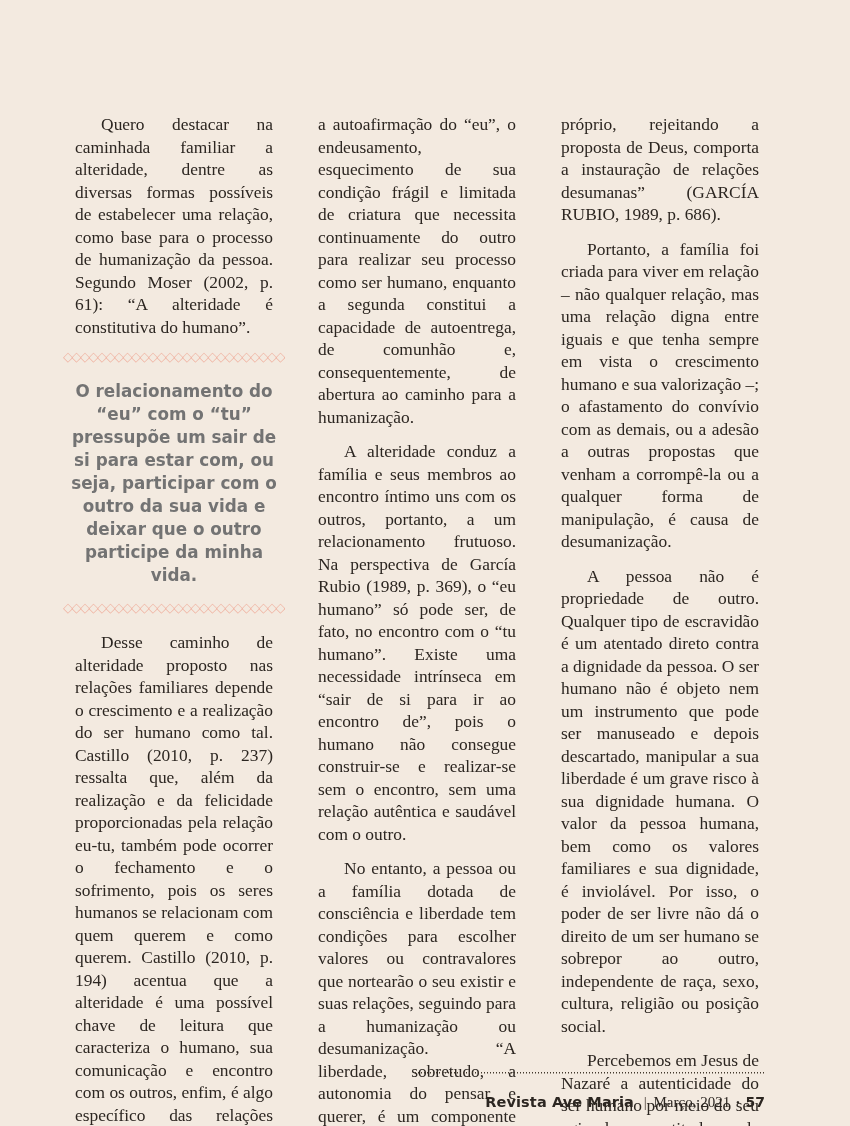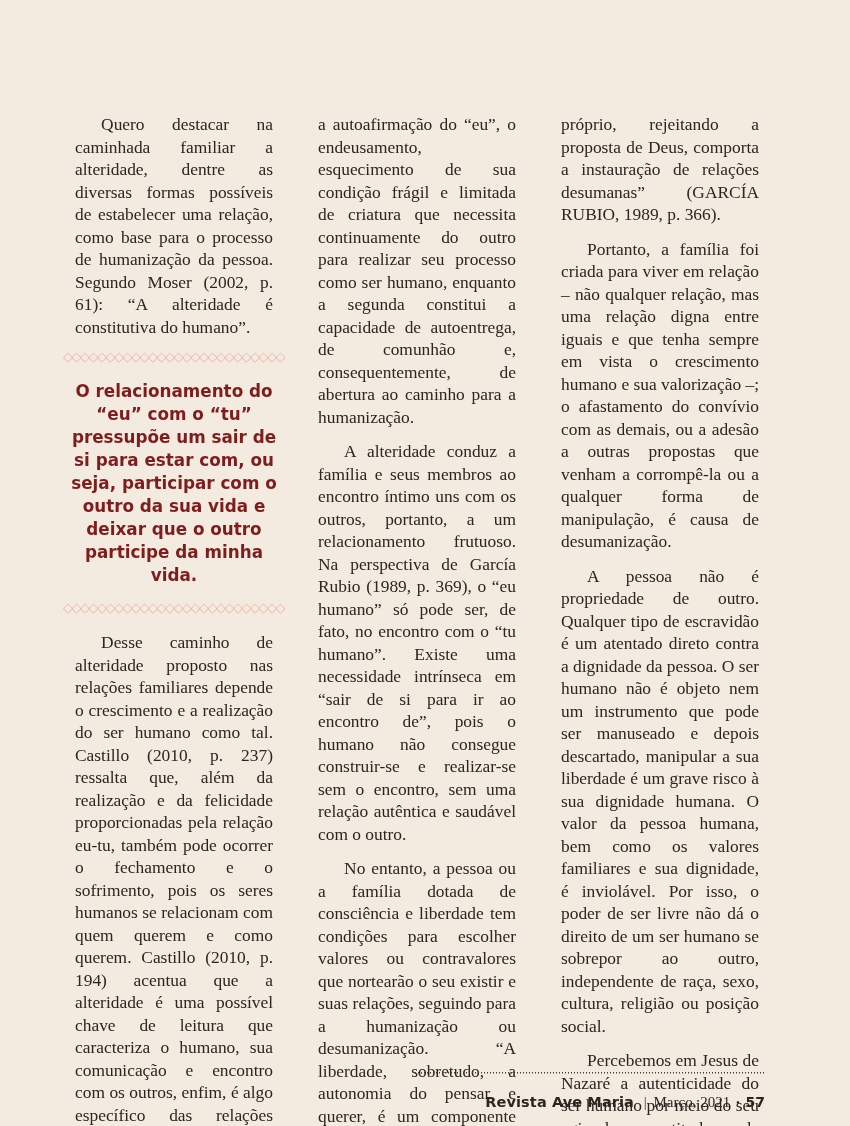--- a/index.html
+++ b/index.html
@@ -38,21 +38,21 @@
     overflow:hidden;
     width:222px;
   }
   .pullquote-text{
     margin:16px 6px 14px;
     text-align:center;
     font-family:"DejaVu Sans","Liberation Sans",sans-serif;
     font-weight:bold;
     font-size:16.8px;
     line-height:23px;
-    color:#7f1d1d;
+    color:#737373;
   }
   .footer{
     position:absolute;
     right:85px;top:1072px;
     width:360px;
     text-align:right;
   }
   .footer-rule{
     width:350px;
     margin-left:10px;
@@ -111,21 +111,21 @@
     </div>
 
     <div class="col">
       <p class="para">a autoafirmação do “eu”, o endeusamento, esquecimento de sua condição frágil e limitada de criatura que necessita continuamente do outro para realizar seu processo como ser humano, enquanto a segunda constitui a capacidade de autoentrega, de comunhão e, consequentemente, de abertura ao caminho para a humanização.</p>
       <p class="para indent">A alteridade conduz a família e seus membros ao encontro íntimo uns com os outros, portanto, a um relacionamento frutuoso. Na perspectiva de García Rubio (1989, p. 369), o “eu humano” só pode ser, de fato, no encontro com o “tu humano”. Existe uma necessidade intrínseca em “sair de si para ir ao encontro de”, pois o humano não consegue construir-se e realizar-se sem o encontro, sem uma relação autêntica e saudável com o outro.</p>
       <p class="para indent">No entanto, a pessoa ou a família dotada de consciência e liberdade tem condições para escolher valores ou contravalores que nortearão o seu existir e suas relações, seguindo para a humanização ou desumanização. “A liberdade, sobretudo, a autonomia do pensar e querer, é um componente essencial de nossa autocompreensão de pessoa.” (ZILLES, 2011, p. 130)</p>
       <p class="para indent">Segundo García Rubio, optar pelo fechamento e pelo isolamento é rejeitar a proposta inicial do Criador de viver em relação com as outras pessoas e com o próprio Deus, entrando pelo caminho do pecado que vai, aos poucos, minando e degradando a sua vida: “O pecado estabelece relações mentirosas, opressoras e dominadoras entre o homem e a mulher, entre irmãos e entre povos. O fechamento do homem sobre si</p>
     </div>
 
     <div class="col">
-      <p class="para">próprio, rejeitando a proposta de Deus, comporta a instauração de relações desumanas” (GARCÍA RUBIO, 1989, p. 366).</p>
+      <p class="para">próprio, rejeitando a proposta de Deus, comporta a instauração de relações desumanas” (GARCÍA RUBIO, 1989, p. 686).</p>
       <p class="para indent">Portanto, a família foi criada para viver em relação – não qualquer relação, mas uma relação digna entre iguais e que tenha sempre em vista o crescimento humano e sua valorização –; o afastamento do convívio com as demais, ou a adesão a outras propostas que venham a corrompê-la ou a qualquer forma de manipulação, é causa de desumanização.</p>
       <p class="para indent">A pessoa não é propriedade de outro. Qualquer tipo de escravidão é um atentado direto contra a dignidade da pessoa. O ser humano não é objeto nem um instrumento que pode ser manuseado e depois descartado, manipular a sua liberdade é um grave risco à sua dignidade humana. O valor da pessoa humana, bem como os valores familiares e sua dignidade, é inviolável. Por isso, o poder de ser livre não dá o direito de um ser humano se sobrepor ao outro, independente de raça, sexo, cultura, religião ou posição social.</p>
       <p class="para indent">
         <span>Percebemos em Jesus de Nazaré a autenticidade do ser humano por meio do seu agir, de suas atitudes e de suas palavras (cf. Mt 9,9-13.35-36; 12,1-14). O seu relacionamento com as pessoas era de alteridade e humanização. Portanto, as famílias e você, leitor(a), devem se colocar no caminho da doação de si até as últimas consequências, porém, não com o objetivo de uma autopromoção, mas simplesmente tendo em vista a valorização da pessoa humana e o resgate de sua dignidade e dos seus familiares.</span>
         
       </p>
     </div>
 
   </div>
 

